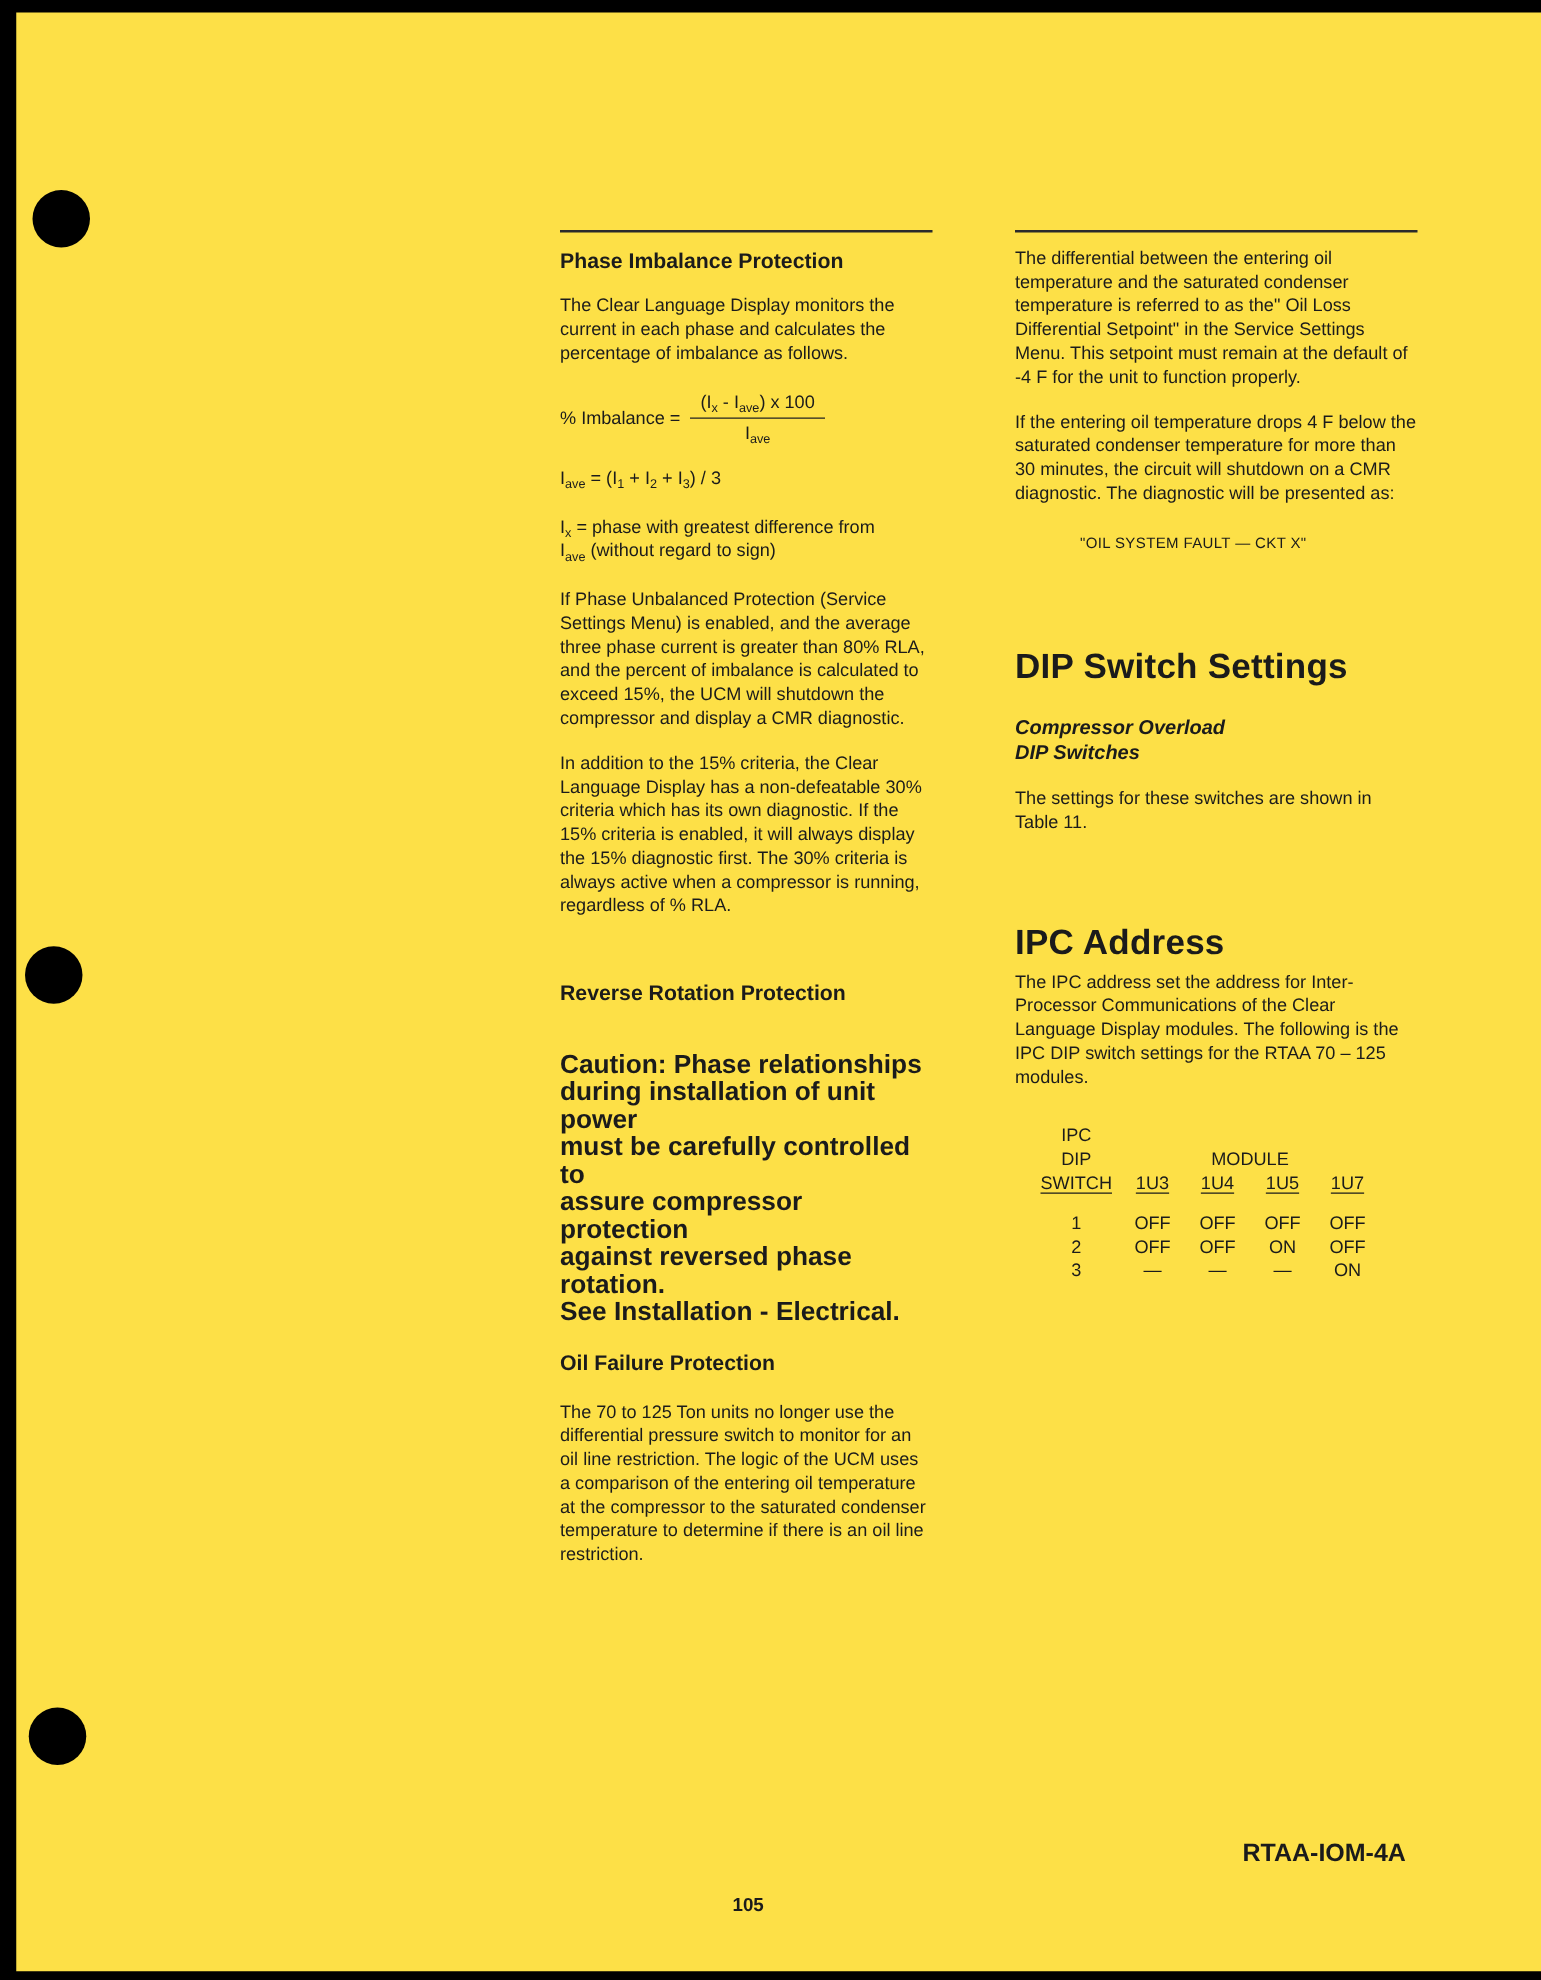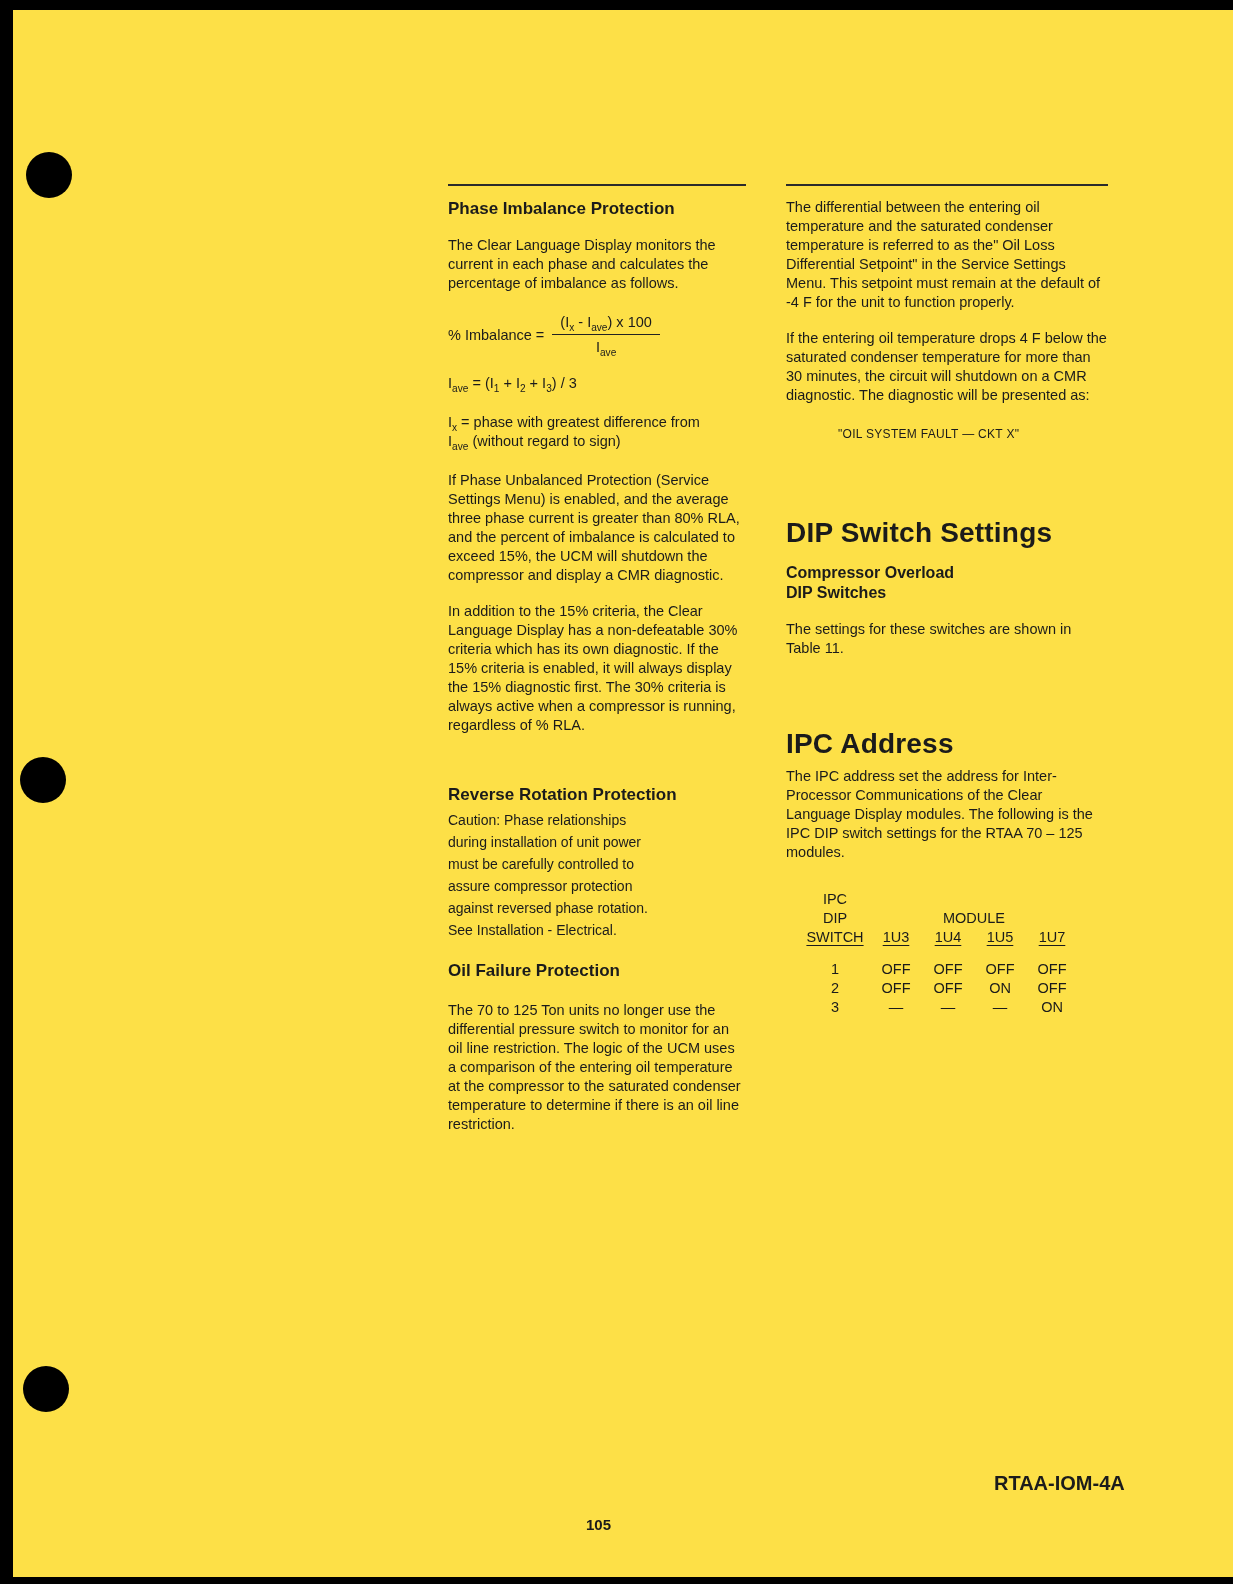--- a/index.html
+++ b/index.html
@@ -12,45 +12,45 @@
   .edge-top    { position:absolute; top:0; left:0; width:100%; height:10px; background:#000; }
   .edge-left   { position:absolute; top:0; left:0; width:13px; height:100%; background:#000; }
   .edge-bottom { position:absolute; bottom:0; left:0; width:100%; height:7px; background:#000; }
   .hole { position:absolute; width:46px; height:46px; border-radius:50%; background:#000; }
   .hole-1 { left:26px; top:152px; }
   .hole-2 { left:20px; top:757px; }
   .hole-3 { left:23px; top:1366px; }
 
   .col { position:absolute; }
   .col-left  { left:448px; top:184px; width:298px; }
-  .col-right { left:786px; top:184px; width:322px; }
+  .col-right { left:812px; top:184px; width:322px; }
   .rule { height:2px; background:#2b2b2b; }
 
   h2, h3, h4, p, div { margin:0; padding:0; }
 
   .section-heading { font-size:17px; font-weight:bold; margin-top:13px; }
   .body { font-size:14.5px; line-height:19px; margin-top:17px; }
   .body.gap-lg { margin-top:20px; }
   .big-heading { font-size:28px; font-weight:bold; letter-spacing:0.2px; }
   .heading-dip { margin-top:76px; }
   .heading-ipc { margin-top:70px; }
-  .sub-heading { font-size:16px; font-weight:bold; line-height:20px; margin-top:14px; }
+  .sub-heading { font-size:16px; font-weight:bold; line-height:20px; margin-top:24px;font-style:italic; }
   .reverse-heading { margin-top:50px; }
   .oil-heading { margin-top:20px; }
 
   .formula { display:flex; align-items:center; margin-top:21px; font-size:14.5px; }
   .frac { display:inline-flex; flex-direction:column; align-items:center; margin-left:8px; }
   .frac .num { border-bottom:1.5px solid #222; padding:0 8px 4px; }
   .frac .den { padding-top:4px; }
   sub { font-size:70%; vertical-align:-0.35em; line-height:0; }
 
   .def-line { font-size:14.5px; margin-top:20px; }
   .ix-block { font-size:14.5px; line-height:19px; margin-top:22px; }
 
-  .caution { font-size:14px; font-weight:normal; line-height:22px; margin-top:4px; }
+  .caution { font-size:21px; font-weight:bold; line-height:22px; margin-top:36px; }
 
   .fault { font-size:12px; letter-spacing:0.3px; margin:22px 0 0 52px; }
 
   .ipc-table {
     display:grid;
     grid-template-columns:70px 52px 52px 52px 52px;
     margin:28px 0 0 14px;
     font-size:14.5px; line-height:19px;
   }
   .ipc-table > div { text-align:center; }

